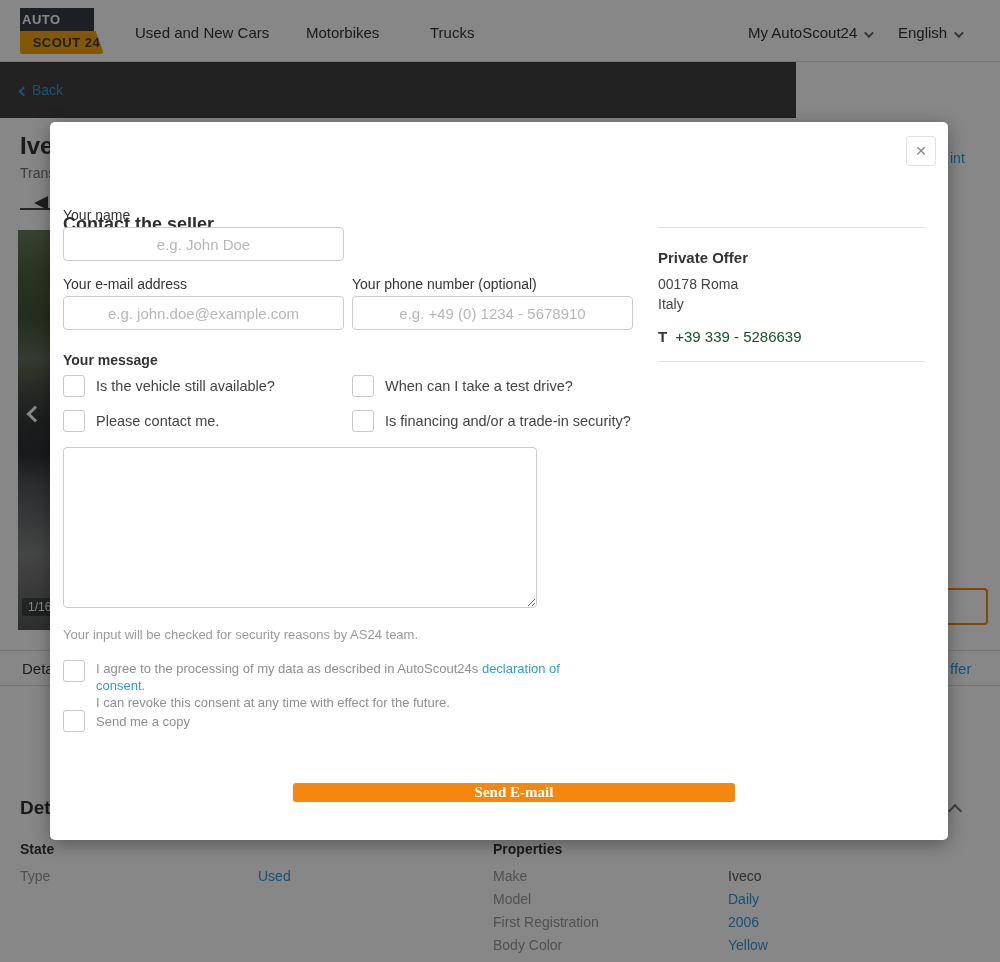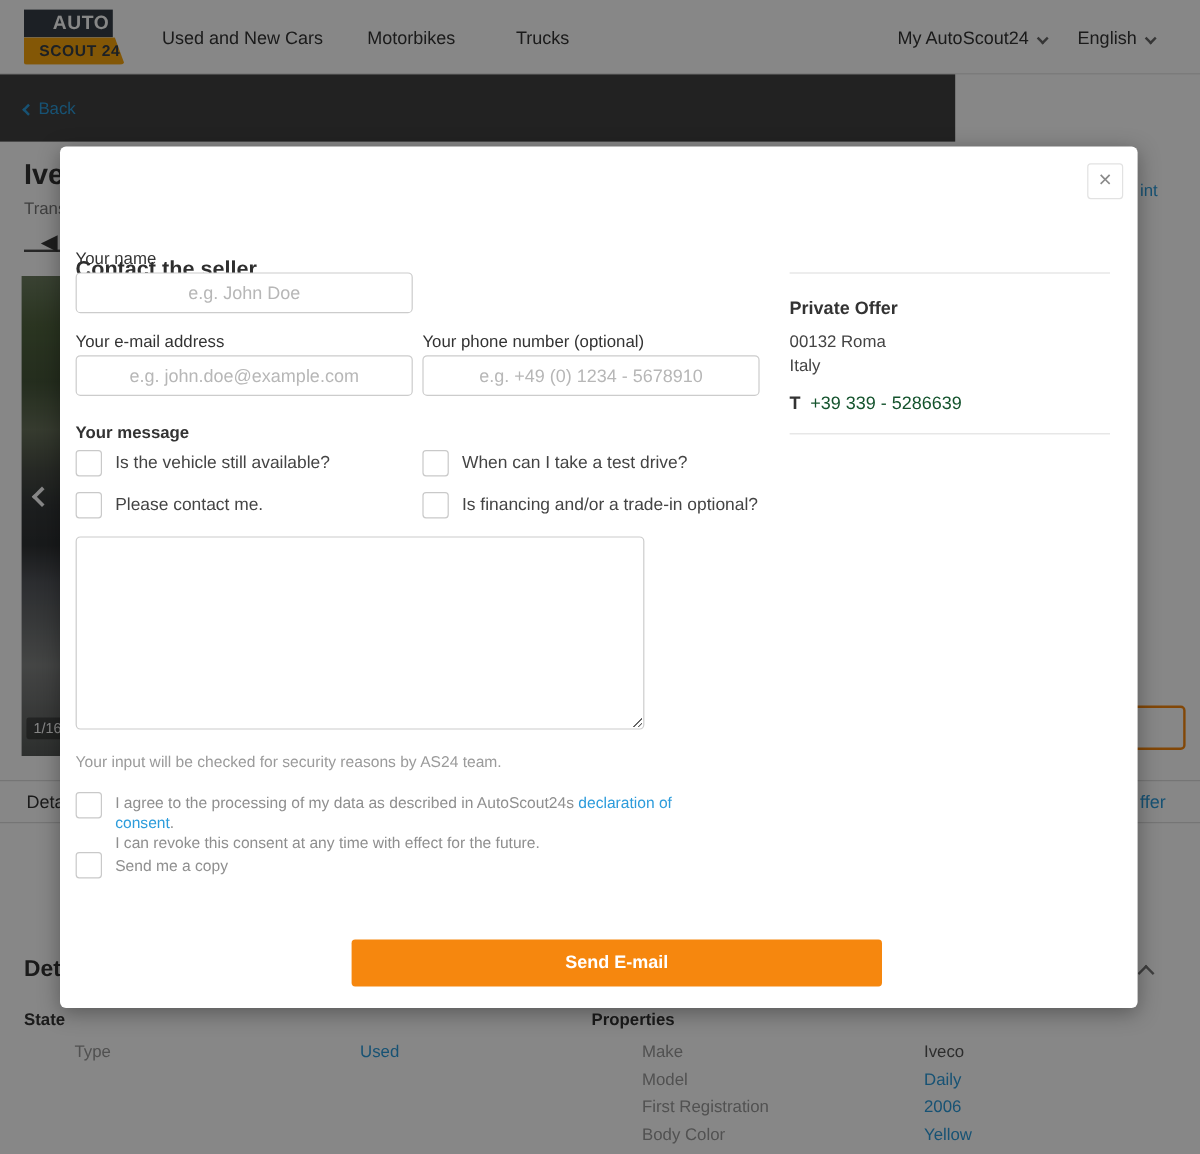--- a/index.html
+++ b/index.html
@@ -3,21 +3,21 @@
 <meta charset="utf-8">
 <style>
   * { margin:0; padding:0; box-sizing:border-box; }
   html,body { width:1000px; height:962px; overflow:hidden; }
   body { font-family:"Liberation Sans","DejaVu Sans",sans-serif; background:#fff; color:#333; }
   #app { position:relative; width:1000px; height:962px; overflow:hidden; background:#fff; }
 
   
   .site-header { position:absolute; left:0; top:0; width:1000px; height:62px; background:#fff; border-bottom:1px solid #e3e3e3; z-index:1; }
   .logo { position:absolute; left:20px; top:8px; width:90px; height:46px; }
-  .logo-top { position:absolute; left:0; top:0; width:74px; height:23px; background:#353e47; color:#fff; font-size:16px; font-weight:bold; line-height:23px; padding-left:24px; letter-spacing:.5px; }
+  .logo-top { position:absolute; left:0; top:0; width:74px; height:23px; background:#353e47; color:#fff; font-size:13px; font-weight:bold; line-height:23px; padding-left:2px; letter-spacing:.5px; }
   .logo-bottom { position:absolute; left:0; top:23px; width:84px; height:23px; background:#f7a40d; color:#353e47; font-size:13px; font-weight:bold; line-height:23px; padding-left:9px; letter-spacing:.5px; clip-path:polygon(0 0,90% 0,100% 100%,0 100%); border-radius:0 0 4px 2px;text-align:center; }
   .nav-link { position:absolute; top:24px; font-size:15px; color:#333; cursor:pointer; }
   .hdr-menu { position:absolute; top:24px; font-size:15px; color:#333; cursor:pointer; }
   .chev-down { display:inline-block; width:7px; height:7px; border-right:2px solid #666; border-bottom:2px solid #666; transform:rotate(45deg) translateY(-2px); margin-left:7px; }
   .back-strip { position:absolute; left:0; top:62px; width:796px; height:56px; background:#404040; z-index:1;text-decoration:underline; }
   .back-link { position:absolute; left:20px; top:20px; font-size:14px; color:#2d9cdb; cursor:pointer; }
   .chev-left { display:inline-block; width:7px; height:7px; border-left:2px solid #2d9cdb; border-bottom:2px solid #2d9cdb; transform:rotate(45deg); margin-right:5px; }
 
   .listing-title { position:absolute; left:20px; top:132px; font-size:24px; font-weight:bold; color:#333; z-index:1; }
   .listing-subtitle { position:absolute; left:20px; top:165px; font-size:14px; color:#777; z-index:1; }
@@ -34,21 +34,21 @@
   .ghost-btn-frag { position:absolute; left:900px; top:588px; width:88px; height:37px; border:2px solid #f6870e; border-radius:4px; background:transparent; z-index:1; cursor:pointer; }
 
   .tabbar { position:absolute; left:0; top:650px; width:1000px; height:36px; background:#fff; border-top:1px solid #ddd; border-bottom:1px solid #ddd; z-index:1; }
   .tab-details { position:absolute; left:22px; top:9px; font-size:15px; color:#333; cursor:pointer; }
   .offer-frag { position:absolute; left:950px; top:9px; font-size:15px; color:#2d9cdb; cursor:pointer; }
 
   .details-heading { position:absolute; left:20px; top:797px; font-size:19px; font-weight:bold; color:#333; z-index:1; }
   .chev-up { position:absolute; left:950px; top:806px; width:10px; height:10px; border-left:2px solid #777; border-top:2px solid #777; transform:rotate(45deg); z-index:1; cursor:pointer; }
   .col-heading { font-size:14px; font-weight:bold; color:#333; }
   .detail-col { position:absolute; z-index:1; }
-  .detail-row { position:relative; height:23px; font-size:14px;margin-left:42px; }
+  .detail-row { position:relative; height:23px; font-size:14px; }
   .detail-label { position:absolute; left:0; top:4px; color:#999; }
   .detail-value { position:absolute; top:4px; color:#2d9cdb; cursor:pointer; }
   .detail-value.plain { color:#555; cursor:default; }
   .state-col { left:20px; top:841px; width:460px; }
   .state-col .detail-value { left:238px; }
   .props-col { left:493px; top:841px; width:480px; }
   .props-col .detail-value { left:235px; }
   .col-heading-row { height:23px; }
 
   
@@ -65,21 +65,21 @@
   .txt-input::placeholder, textarea::placeholder { color:#b7b7b7; opacity:1; }
   .msg-textarea { position:absolute; left:13px; top:325px; width:474px; height:161px; border:1px solid #ccc; border-radius:4px; font-family:inherit; font-size:15px; color:#333; padding:8px 12px; resize:both; }
 
   .cb-row { position:absolute; display:flex; align-items:center; }
   .cb { width:22px; height:22px; min-width:22px; border:1px solid #c9c9c9; border-radius:3px; background:#fff; cursor:pointer; }
   .cb-label { margin-left:11px; font-size:14.5px; color:#444; }
   .cb-label.small { font-size:13px; color:#8f8f8f; line-height:17px; }
   .consent-link { color:#2d9cdb; cursor:pointer; }
 
   .security-note { position:absolute; left:13px; top:505px; font-size:13px; color:#9b9b9b; }
-  .submit-btn { position:absolute; left:243px; top:661px; width:442px; height:39px; background:#f6870e; border:none; border-radius:3px; color:#fff; font-size:15px; font-weight:bold; font-family:Liberation Sans, sans-serif; cursor:pointer; }
+  .submit-btn { position:absolute; left:243px; top:661px; width:442px; height:19px; background:#f6870e; border:none; border-radius:3px; color:#fff; font-size:15px; font-weight:bold; font-family:Liberation Serif, serif; cursor:pointer; }
   .mr-divider { position:absolute; left:608px; width:267px; height:0; border-top:1px solid #e2e2e2; }
   .seller-type { position:absolute; left:608px; top:127px; font-size:15px; font-weight:bold; color:#333; }
   .seller-line { position:absolute; left:608px; font-size:14px; color:#444; }
   .seller-phone-row { position:absolute; left:608px; top:206px; font-size:15px; }
   .phone-prefix { font-weight:bold; color:#333; margin-right:8px; }
   .phone-link { color:#14532d; cursor:pointer; }
 </style>
 </head>
 <body>
 
@@ -185,21 +185,21 @@
     <div class="cb-row" style="left:302px; top:253px;">
       <span class="cb"></span>
       <span class="cb-label">When can I take a test drive?</span>
     </div>
     <div class="cb-row" style="left:13px; top:288px;">
       <span class="cb"></span>
       <span class="cb-label">Please contact me.</span>
     </div>
     <div class="cb-row" style="left:302px; top:288px;">
       <span class="cb"></span>
-      <span class="cb-label">Is financing and/or a trade-in optional?</span>
+      <span class="cb-label">Is financing and/or a trade-in security?</span>
     </div>
 
     <textarea class="msg-textarea" style=""></textarea>
 
     <div class="security-note">Your input will be checked for security reasons by AS24 team.</div>
 
     <div class="cb-row" style="left:13px; top:538px; align-items:flex-start;">
       <span class="cb"></span>
       <span class="cb-label small" style="width:470px;">
         <span>I agree to the processing of my data as described in AutoScout24s </span><span class="consent-link">declaration of consent</span><span>.</span>
@@ -209,21 +209,21 @@
 
     <div class="cb-row" style="left:13px; top:588px;">
       <span class="cb"></span>
       <span class="cb-label small">Send me a copy</span>
     </div>
 
     <button class="submit-btn">Send E-mail</button>
 
     <div class="mr-divider" style="top:105px;"></div>
     <div class="seller-type">Private Offer</div>
-    <div class="seller-line" style="top:154px;">00132 Roma</div>
+    <div class="seller-line" style="top:154px;">00178 Roma</div>
     <div class="seller-line" style="top:174px;">Italy</div>
     <div class="seller-phone-row">
       <span class="phone-prefix">T</span><span class="phone-link">+39 339 - 5286639</span>
     </div>
     <div class="mr-divider" style="top:239px;"></div>
   </div>
 
 </div>
 
 </body></html>

